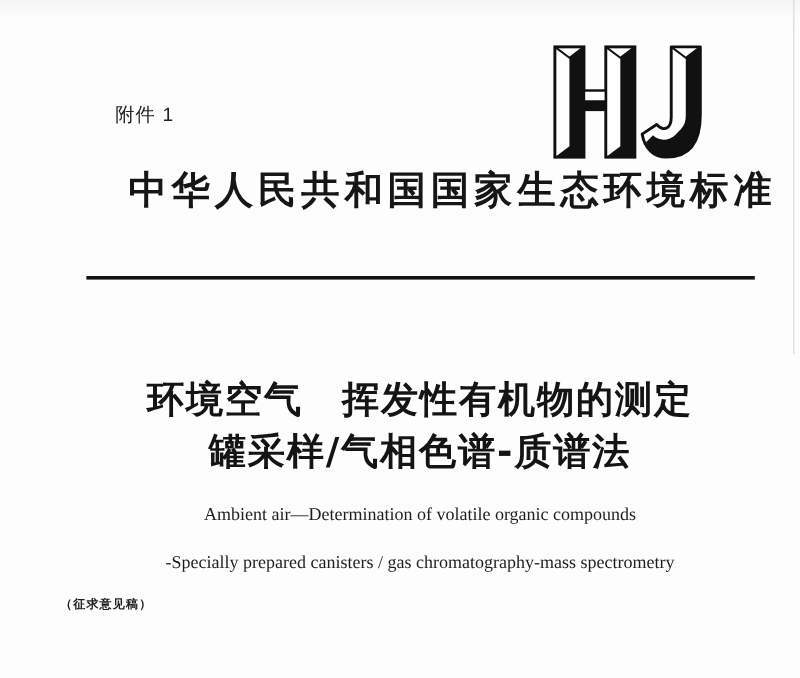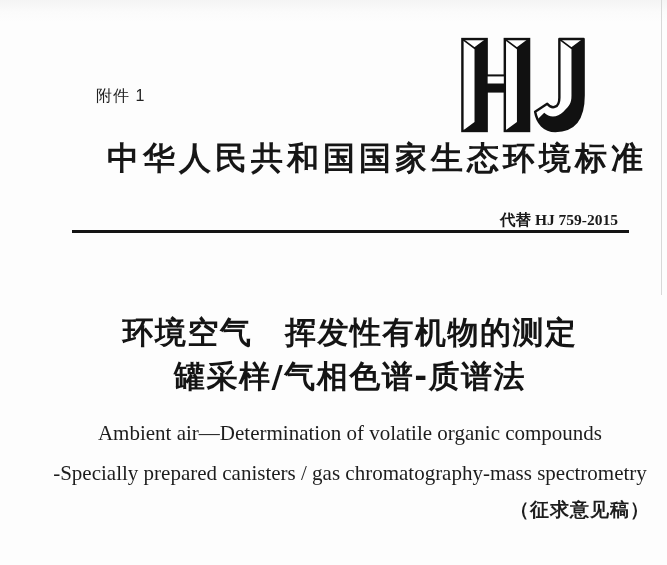--- a/index.html
+++ b/index.html
@@ -121,35 +121,35 @@
   }
   .doc-title-cn.line1 { top: 312px; }
   .doc-title-cn.line2 { top: 356px; }
 
   .doc-title-en {
     position: absolute;
     left: 34px;
     width: 632px;
     text-align: center;
     font-family: "Liberation Serif", "DejaVu Serif", serif;
-    font-size: 21px;
+    font-size: 15px;
     color: #1d1d1d;
     white-space: nowrap;
   }
   .doc-title-en.line1 { top: 421px; }
   .doc-title-en.line2 { top: 461px; }
 
   .draft-note {
     position: absolute;
     left: 50px;
     top: 497px;
     width: 600px;
-    text-align: right;
+    text-align: left;
     font-family: "DejaVu Sans", "Liberation Sans", sans-serif;
-    font-size: 19px;
+    font-size: 10px;
     font-weight: 600;
     letter-spacing: 1px;
     color: #1d1d1d;
     white-space: nowrap;
   }
 
   .logo svg { display: block; width: 100%; height: 100%; }
 </style>
 </head>
 <body>
@@ -177,21 +177,20 @@
 
       <path d="M106,6 L130,6 L130,62 C130,85 121,97 102,97 C91,97 84,89 82,78 L94,70 C99,76 106,74 106,64 Z" fill="#ffffff" stroke="#111" stroke-width="2.4" stroke-linejoin="round"></path>
       <path d="M118,15 L130,6 L130,62 C130,86 120,97 102,97 C94,97 88,93 85,85 L91,79 C96,84 104,84 110,78 C116,72 118,70 118,62 Z" fill="#111"></path>
       <path d="M106,6 L118,15 L130,6" fill="none" stroke="#111" stroke-width="1.6"></path>
     </svg>
   </div>
 
   <div class="org-title">中华人民共和国国家生态环境标准</div>
 
 
-  <div class="replaces">代替 HJ 759-2015</div>
 
   <div class="title-rule"></div>
 
   <div class="doc-title-cn line2">罐采样/气相色谱-质谱法</div>
 
   <div class="doc-title-cn line1">环境空气　挥发性有机物的测定</div>
 
   <div class="doc-title-en line1">Ambient air—Determination of volatile organic compounds</div>
 
   <div class="doc-title-en line2">-Specially prepared canisters / gas chromatography-mass spectrometry</div>

